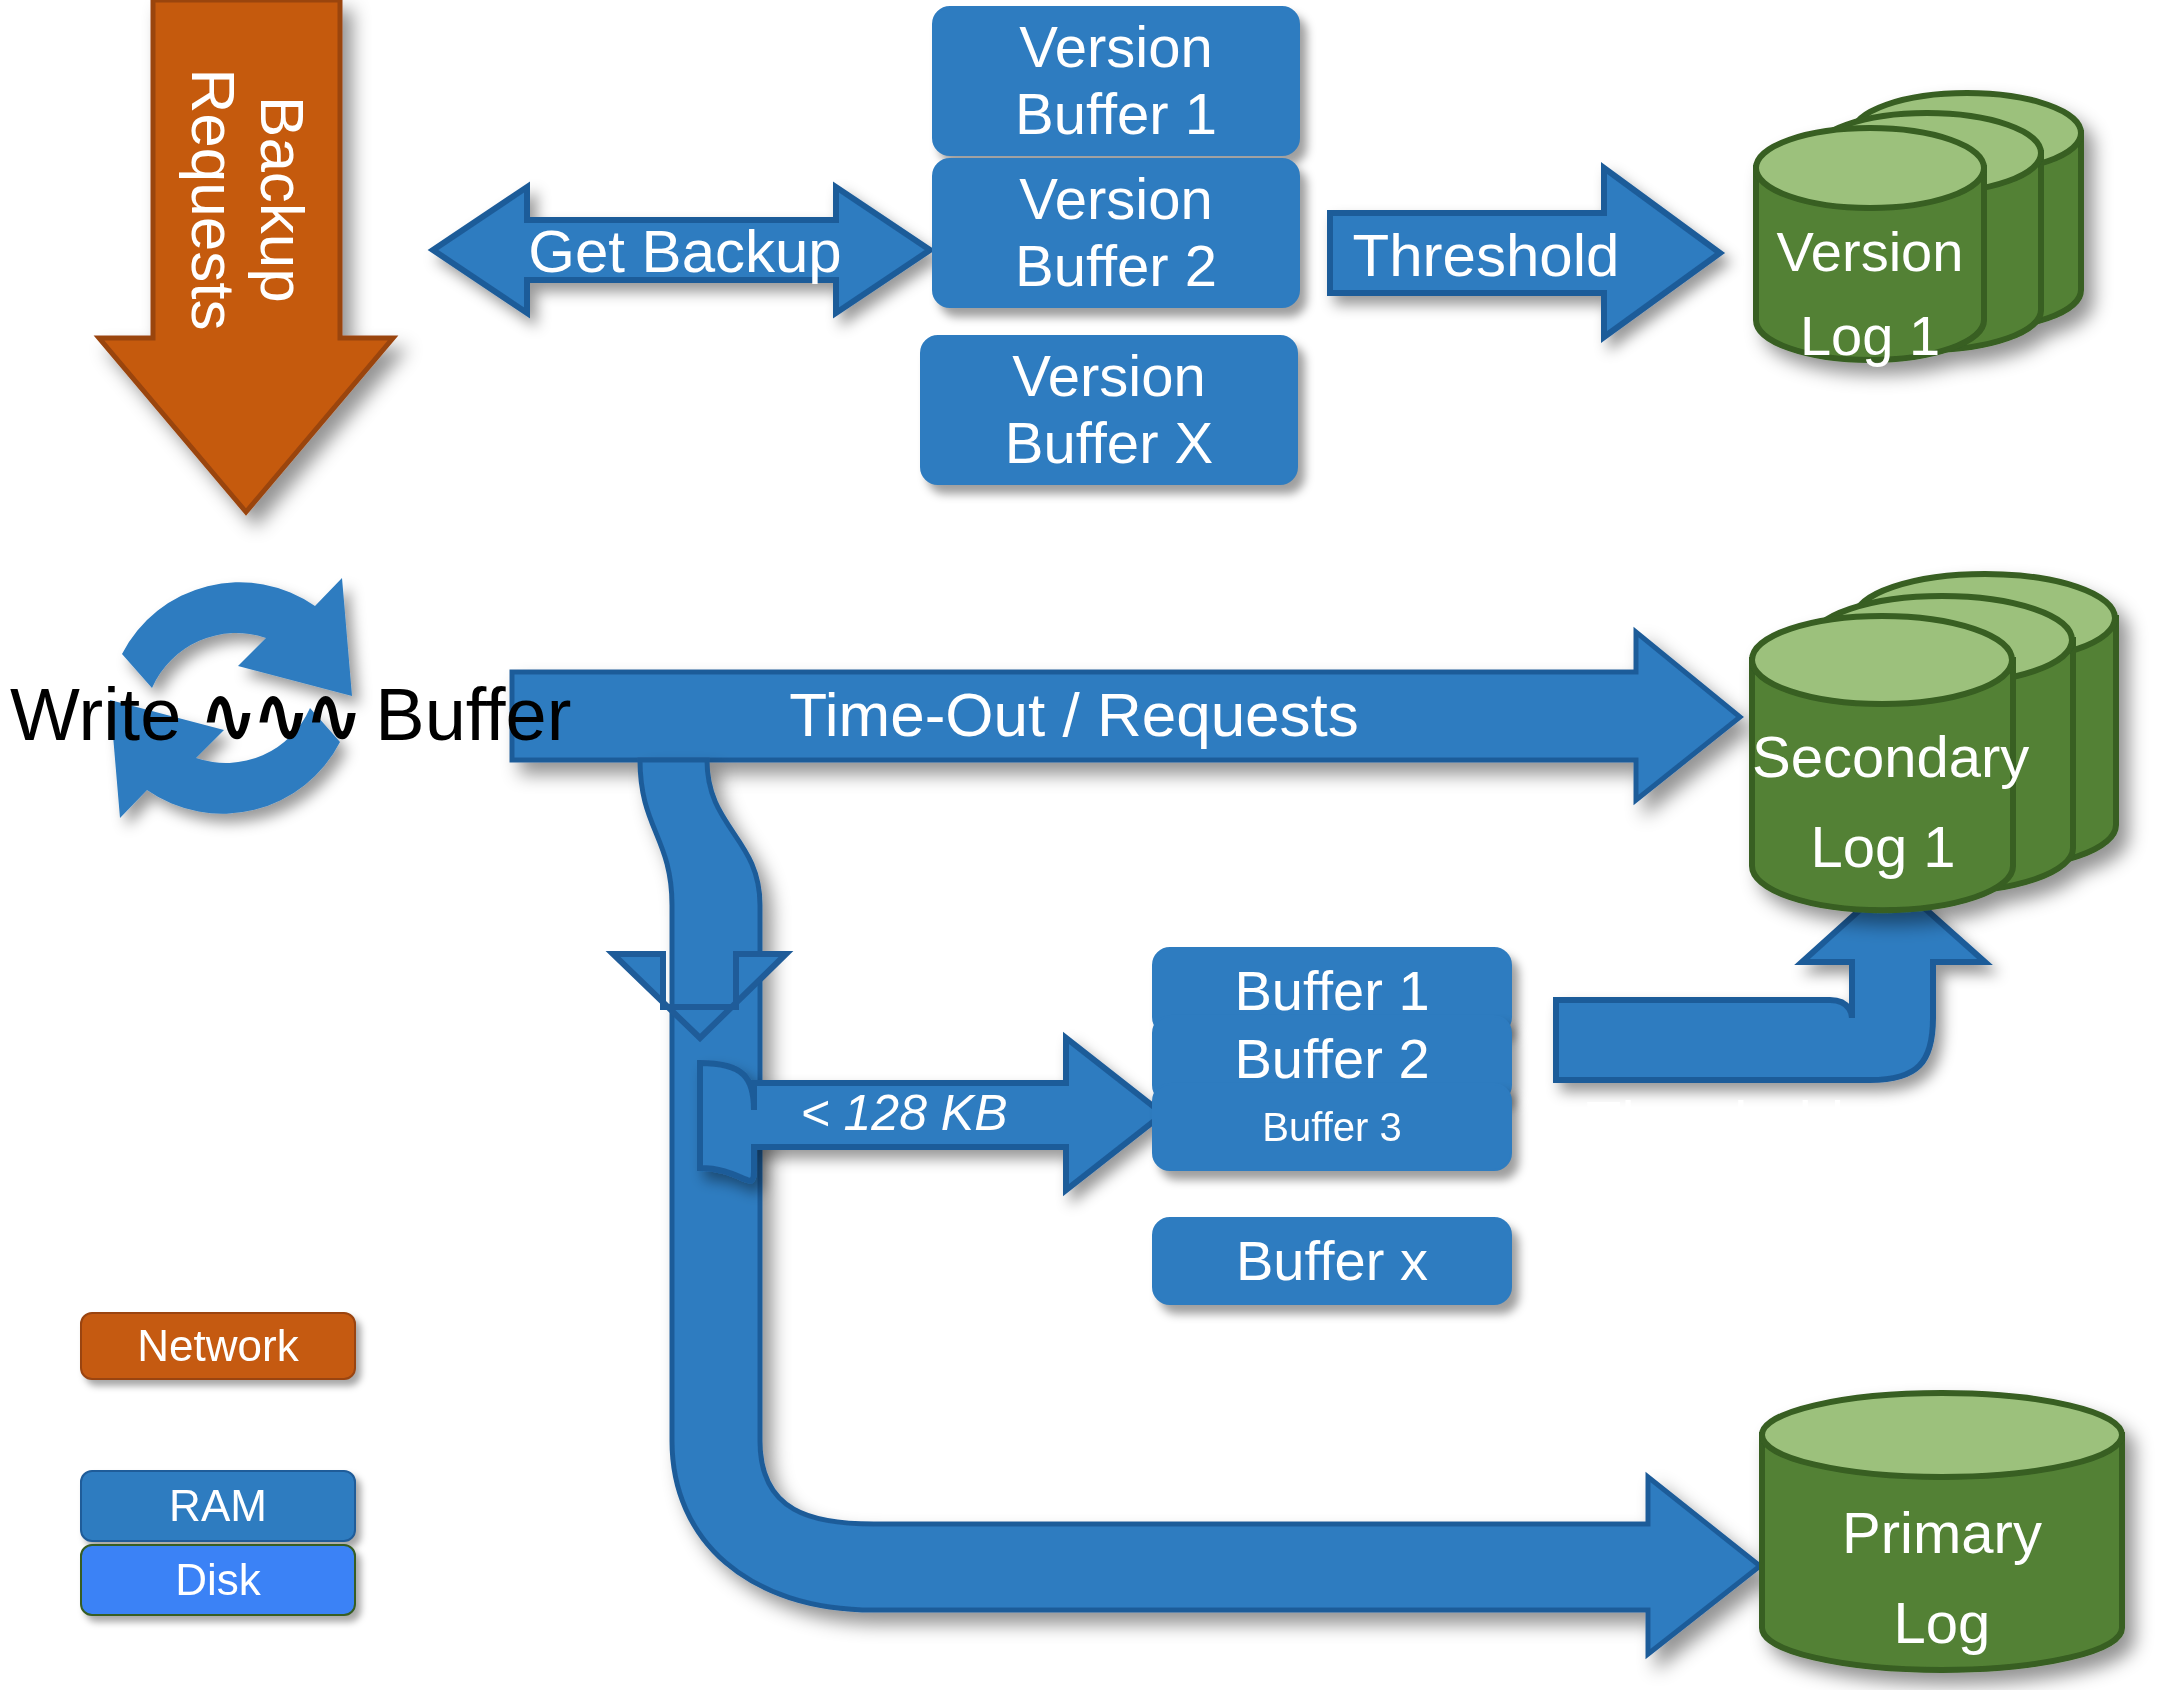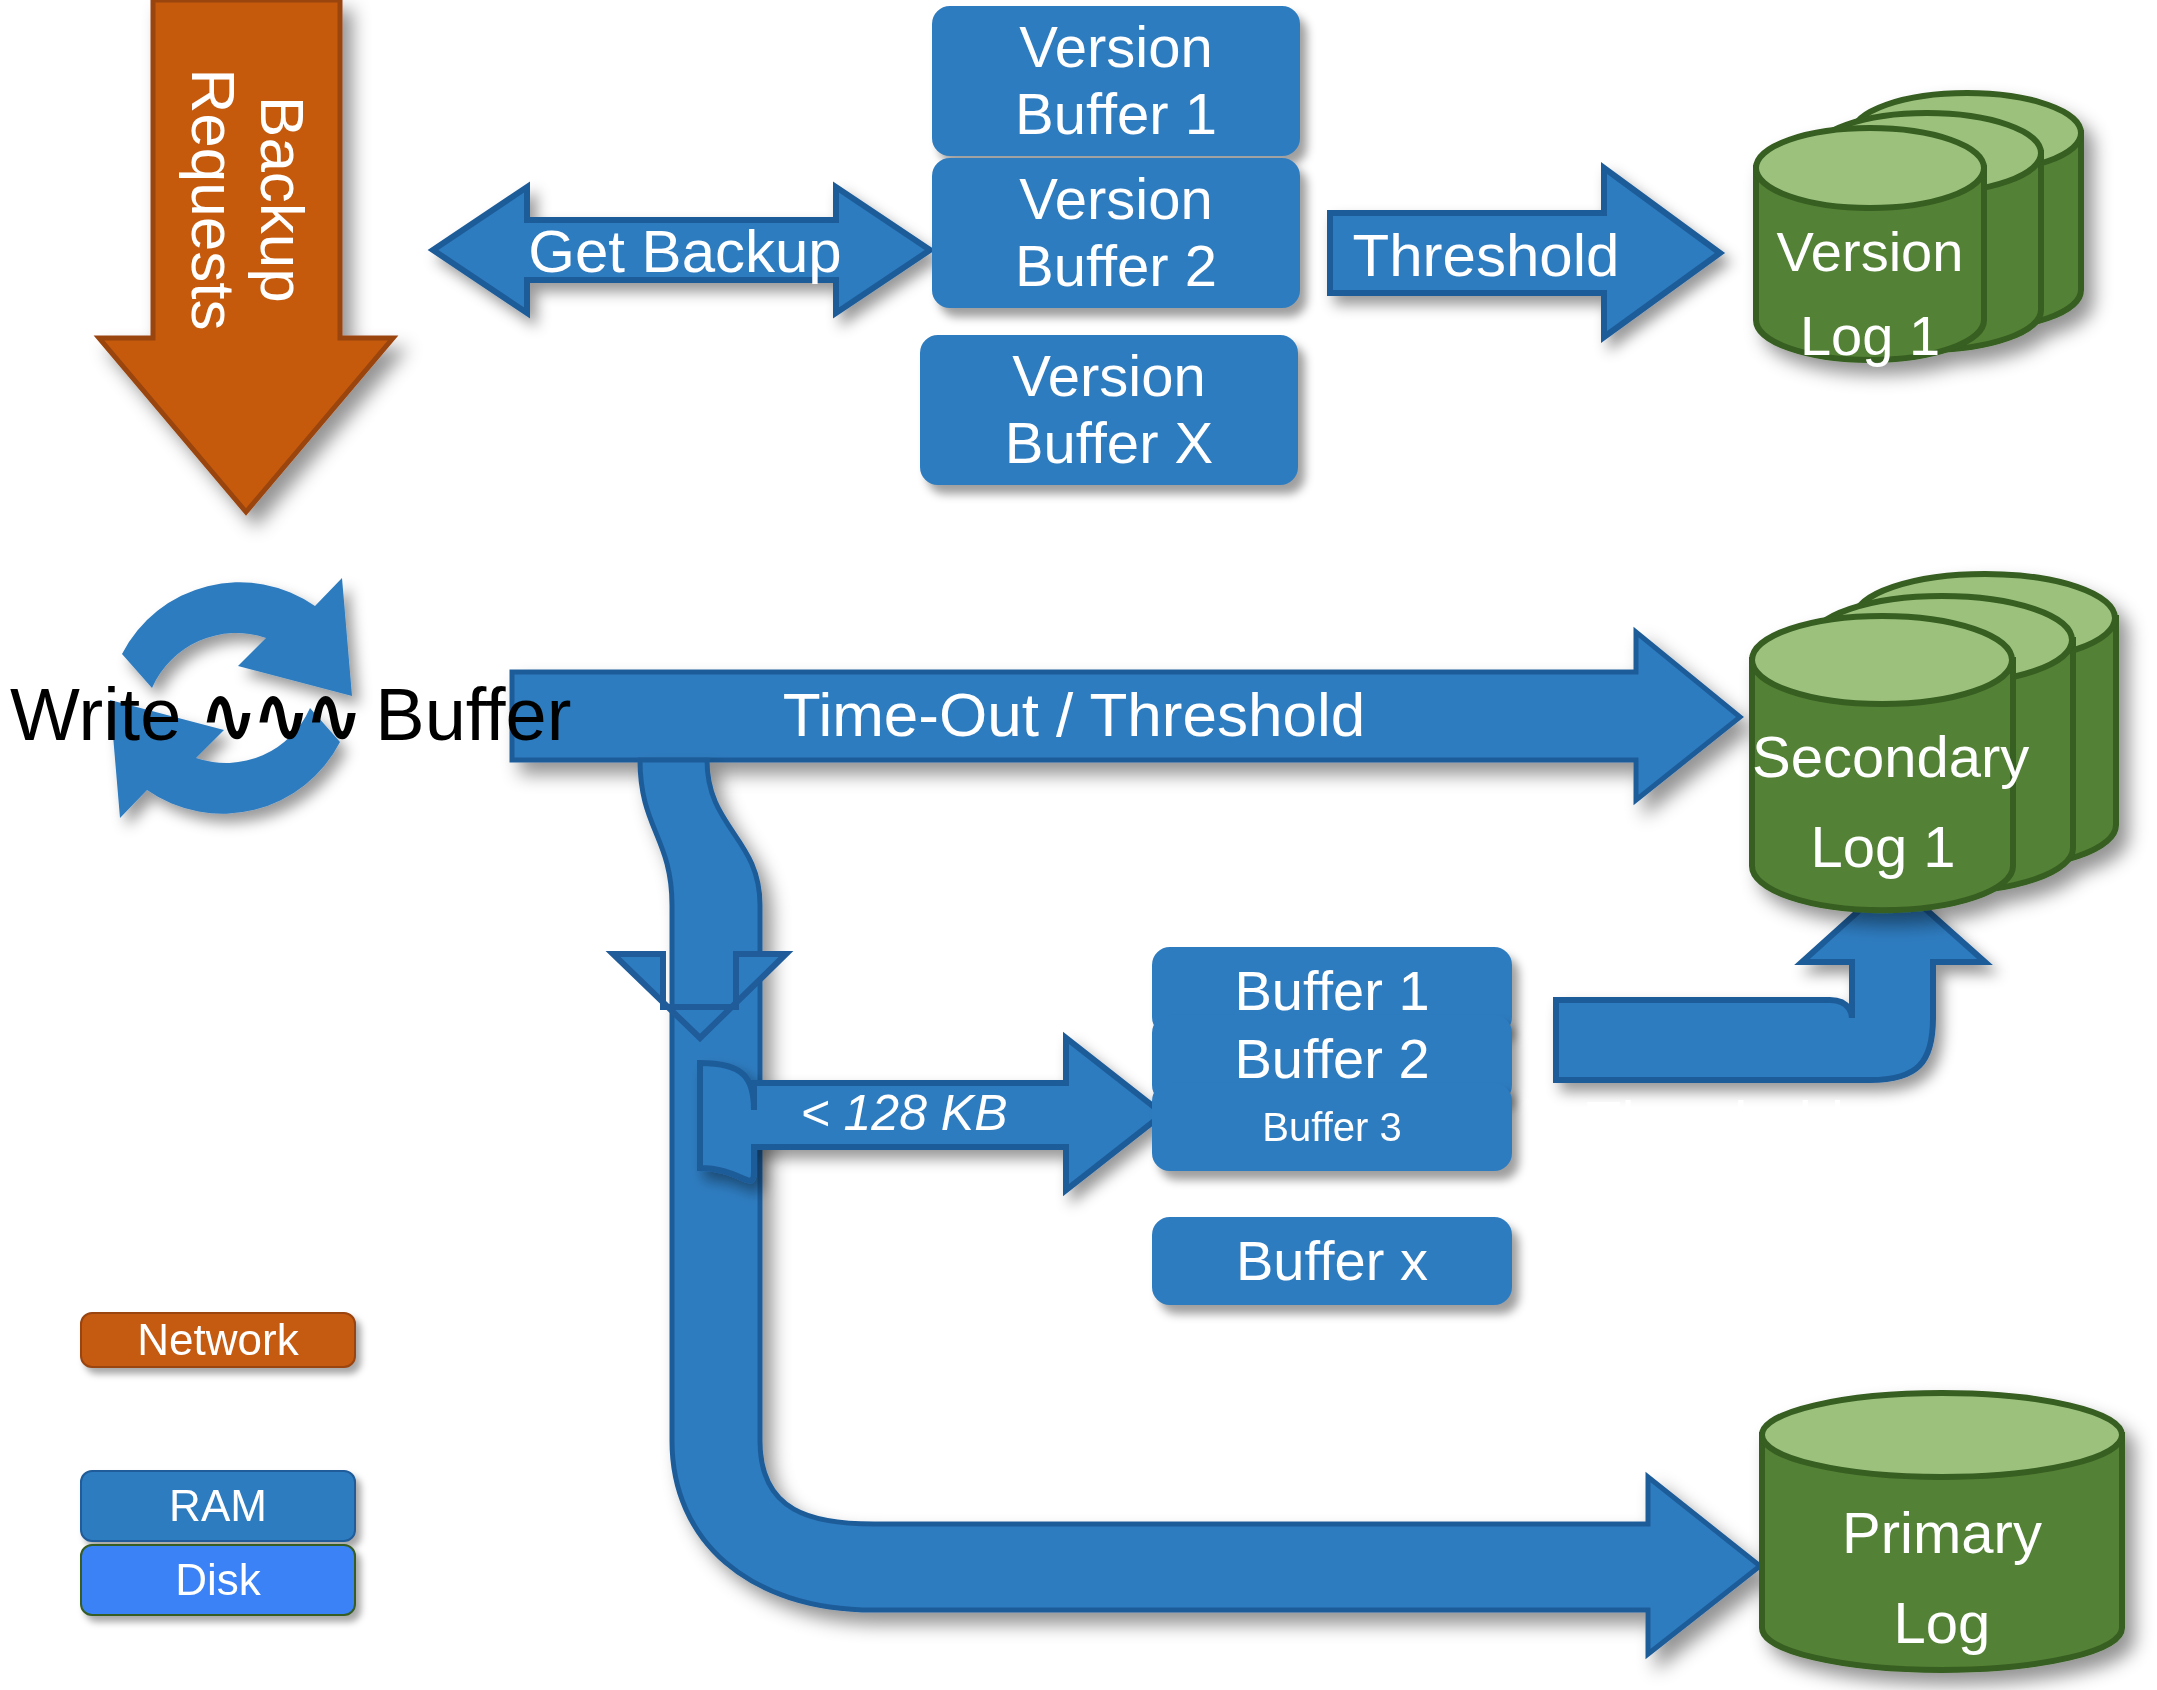--- a/index.html
+++ b/index.html
@@ -150,21 +150,21 @@
   <div class="lbl" style="left:460px;top:218px;width:450px;font-size:60px;">Get Backup</div>
 
   <div class="lbl" style="left:1336px;top:222px;width:300px;font-size:60px;">Threshold</div>
 
   <div class="wb-text" style="left:10px;top:672px;">
     <span>Write</span>
     <span class="zig">∿∿∿</span>
     <span>Buffer</span>
   </div>
 
-  <div class="lbl" style="left:512px;top:680px;width:1124px;font-size:62px;">Time-Out / Threshold</div>
+  <div class="lbl" style="left:512px;top:680px;width:1124px;font-size:62px;">Time-Out / Requests</div>
 
   <div class="lbl" style="left:764px;top:1085px;width:280px;font-size:50px;font-style:italic;">&lt; 128 KB</div>
 
   <div class="lbl" style="left:1570px;top:1090px;width:290px;font-size:58px;">Threshold</div>
 
   <div class="node-box" style="left:932px;top:6px;width:368px;height:150px;font-size:58px;">Version
 Buffer 1</div>
   <div class="node-box" style="left:932px;top:158px;width:368px;height:150px;font-size:58px;">Version
 Buffer 2</div>
   <div class="node-box" style="left:920px;top:335px;width:378px;height:150px;font-size:58px;">Version
@@ -178,18 +178,18 @@
   <div class="lbl" style="left:1756px;top:210px;width:228px;font-size:56px;line-height:1.5;">Version
 Log 1</div>
 
   <div class="lbl" style="left:1752px;top:712px;width:262px;font-size:58px;line-height:1.55;">Secondary
 Log 1</div>
 
   <div class="lbl" style="left:1762px;top:1488px;width:360px;font-size:58px;line-height:1.55;">Primary
 Log</div>
 
   <div style="position:absolute;left:0;top:0;">
-    <div class="legend-box" style="left:80px;top:1312px;width:276px;height:56px;background:#C55A11;border:2px solid #9A4410;">Network</div>
+    <div class="legend-box" style="left:80px;top:1312px;width:276px;height:68px;background:#C55A11;border:2px solid #9A4410;">Network</div>
     <div class="legend-box" style="left:80px;top:1470px;width:276px;height:72px;background:#2E7CC0;border:2px solid #1F5C99;">RAM</div>
     <div class="legend-box" style="left:80px;top:1544px;width:276px;height:72px;background:#3b82f6;border:2px solid #375E22;">Disk</div>
   </div>
 
 </div>
 
 </body></html>

